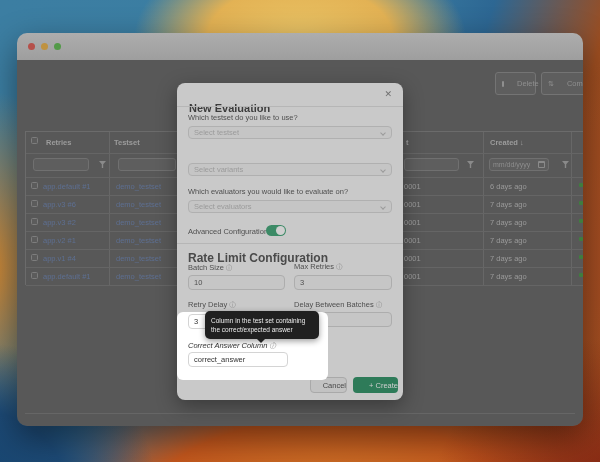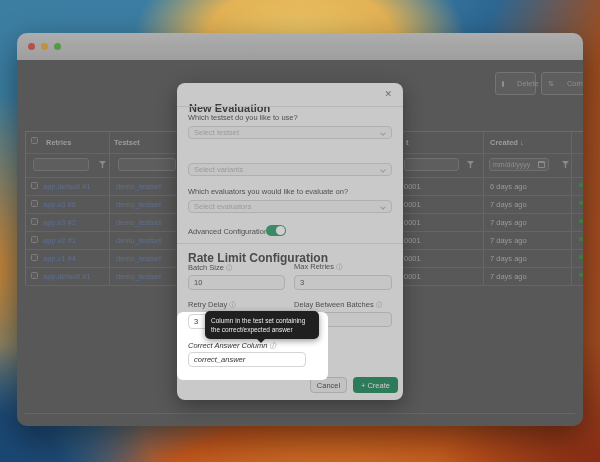--- a/index.html
+++ b/index.html
@@ -77,21 +77,21 @@
   .toggle .knob { position:absolute; right:1px; top:1px; width:9px; height:9px;
     border-radius:50%; background:#cfcfcf; }
   .m-section-divider { position:absolute; left:0; right:0; top:160px; border-top:1px solid #b6b6b6; }
   .m-section-title { position:absolute; left:11px; top:168px; font-size:12px; font-weight:bold; color:#4a4a4a; }
   .m-input { position:absolute; height:15px; background:#c6c6c6; border:1px solid #adadad;
     border-radius:4px; color:#4f4f4f; font-size:7.5px; padding:0 5px;
     font-family:"Liberation Sans", sans-serif; }
   .info { font-size:6.5px; color:#8a8a8a; margin-left:2px; }
   .info::before { content:"ⓘ"; }
   .m-footer-btn { position:absolute; top:294px; height:16px; border-radius:4px; font-size:7.5px;
-    display:flex; align-items:center; justify-content:center; gap:2px; cursor:pointer; }
+    display:flex; align-items:center; justify-content:flex-end; gap:2px; cursor:pointer; }
   .btn-cancel { left:133px; width:37px; background:#c2c2c2; border:1px solid #a9a9a9; color:#484848; }
   .btn-create { left:176px; width:45px; background:#2e7b59; color:#cfcfcf; }
 
   
   .spotlight { position:absolute; left:160px; top:252px; width:151px; height:68px;
     background:#ffffff; border-radius:6px; z-index:50; }
   .s-input { position:absolute; height:15px; background:#fff; border:1px solid #d4d4d4;
     border-radius:4px; color:#333; font-size:7.5px; padding:0 5px;
     font-family:"Liberation Sans", sans-serif; }
   .s-label { position:absolute; left:11px; top:29px; font-size:7.5px; color:#333; white-space:nowrap;font-style:italic; }
@@ -272,21 +272,21 @@
           <span>+</span>
           <span>Create</span>
         </div>
       </div>
 
       <div class="spotlight">
         <input class="s-input" style="left: 11px; top: 2px; width: 97px;" value="3">
         <div class="s-label">
           <span>Correct Answer Column</span><span class="info"></span>
         </div>
-        <input class="s-input" style="left: 11px; top: 40px; width: 118px; font-style: italic;" value="correct_answer">
+        <input class="s-input" style="left: 11px; top: 40px; width: 100px;" value="correct_answer">
       </div>
 
       <div class="tooltip">
         <div>Column in the test set containing</div>
         <div>the correct/expected answer</div>
         <div class="arrow"></div>
       </div>
 
     </div>
   </div>

